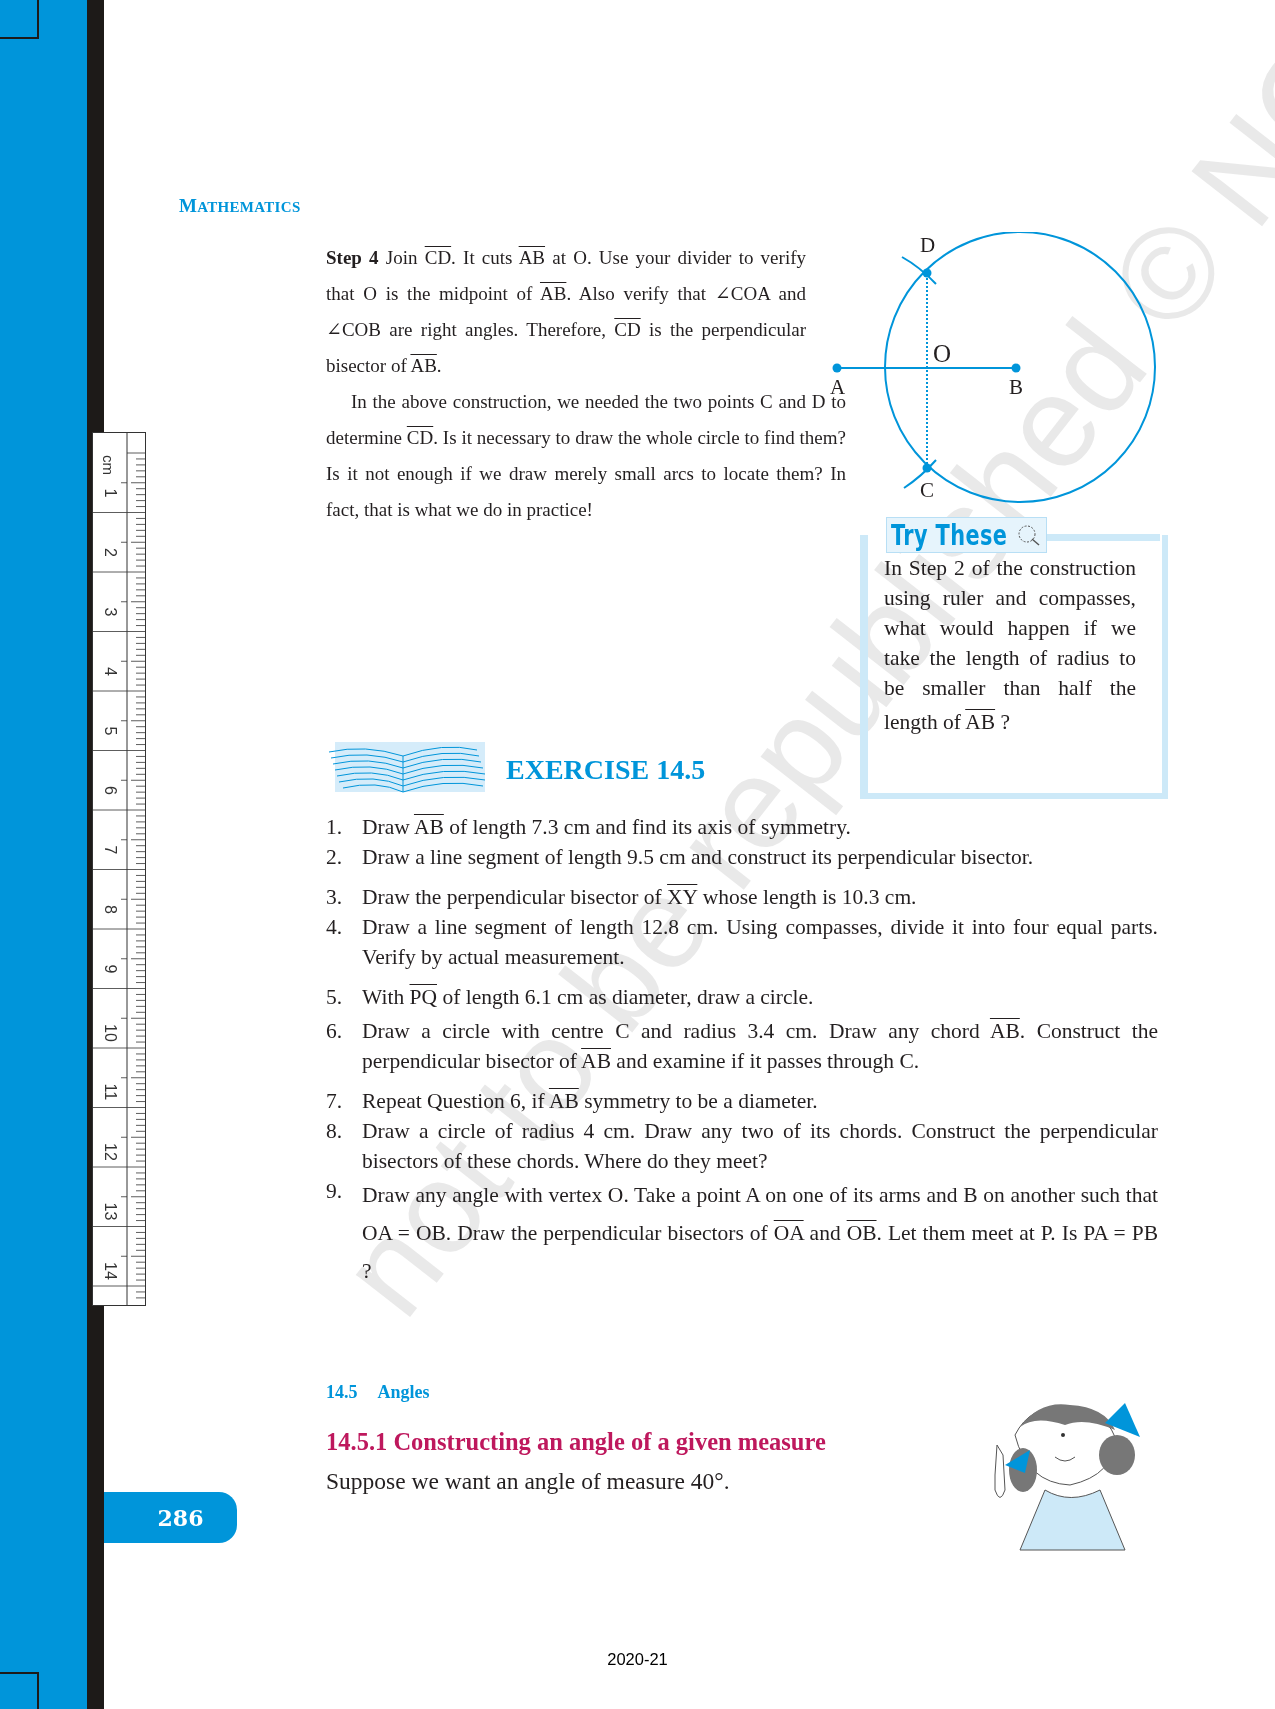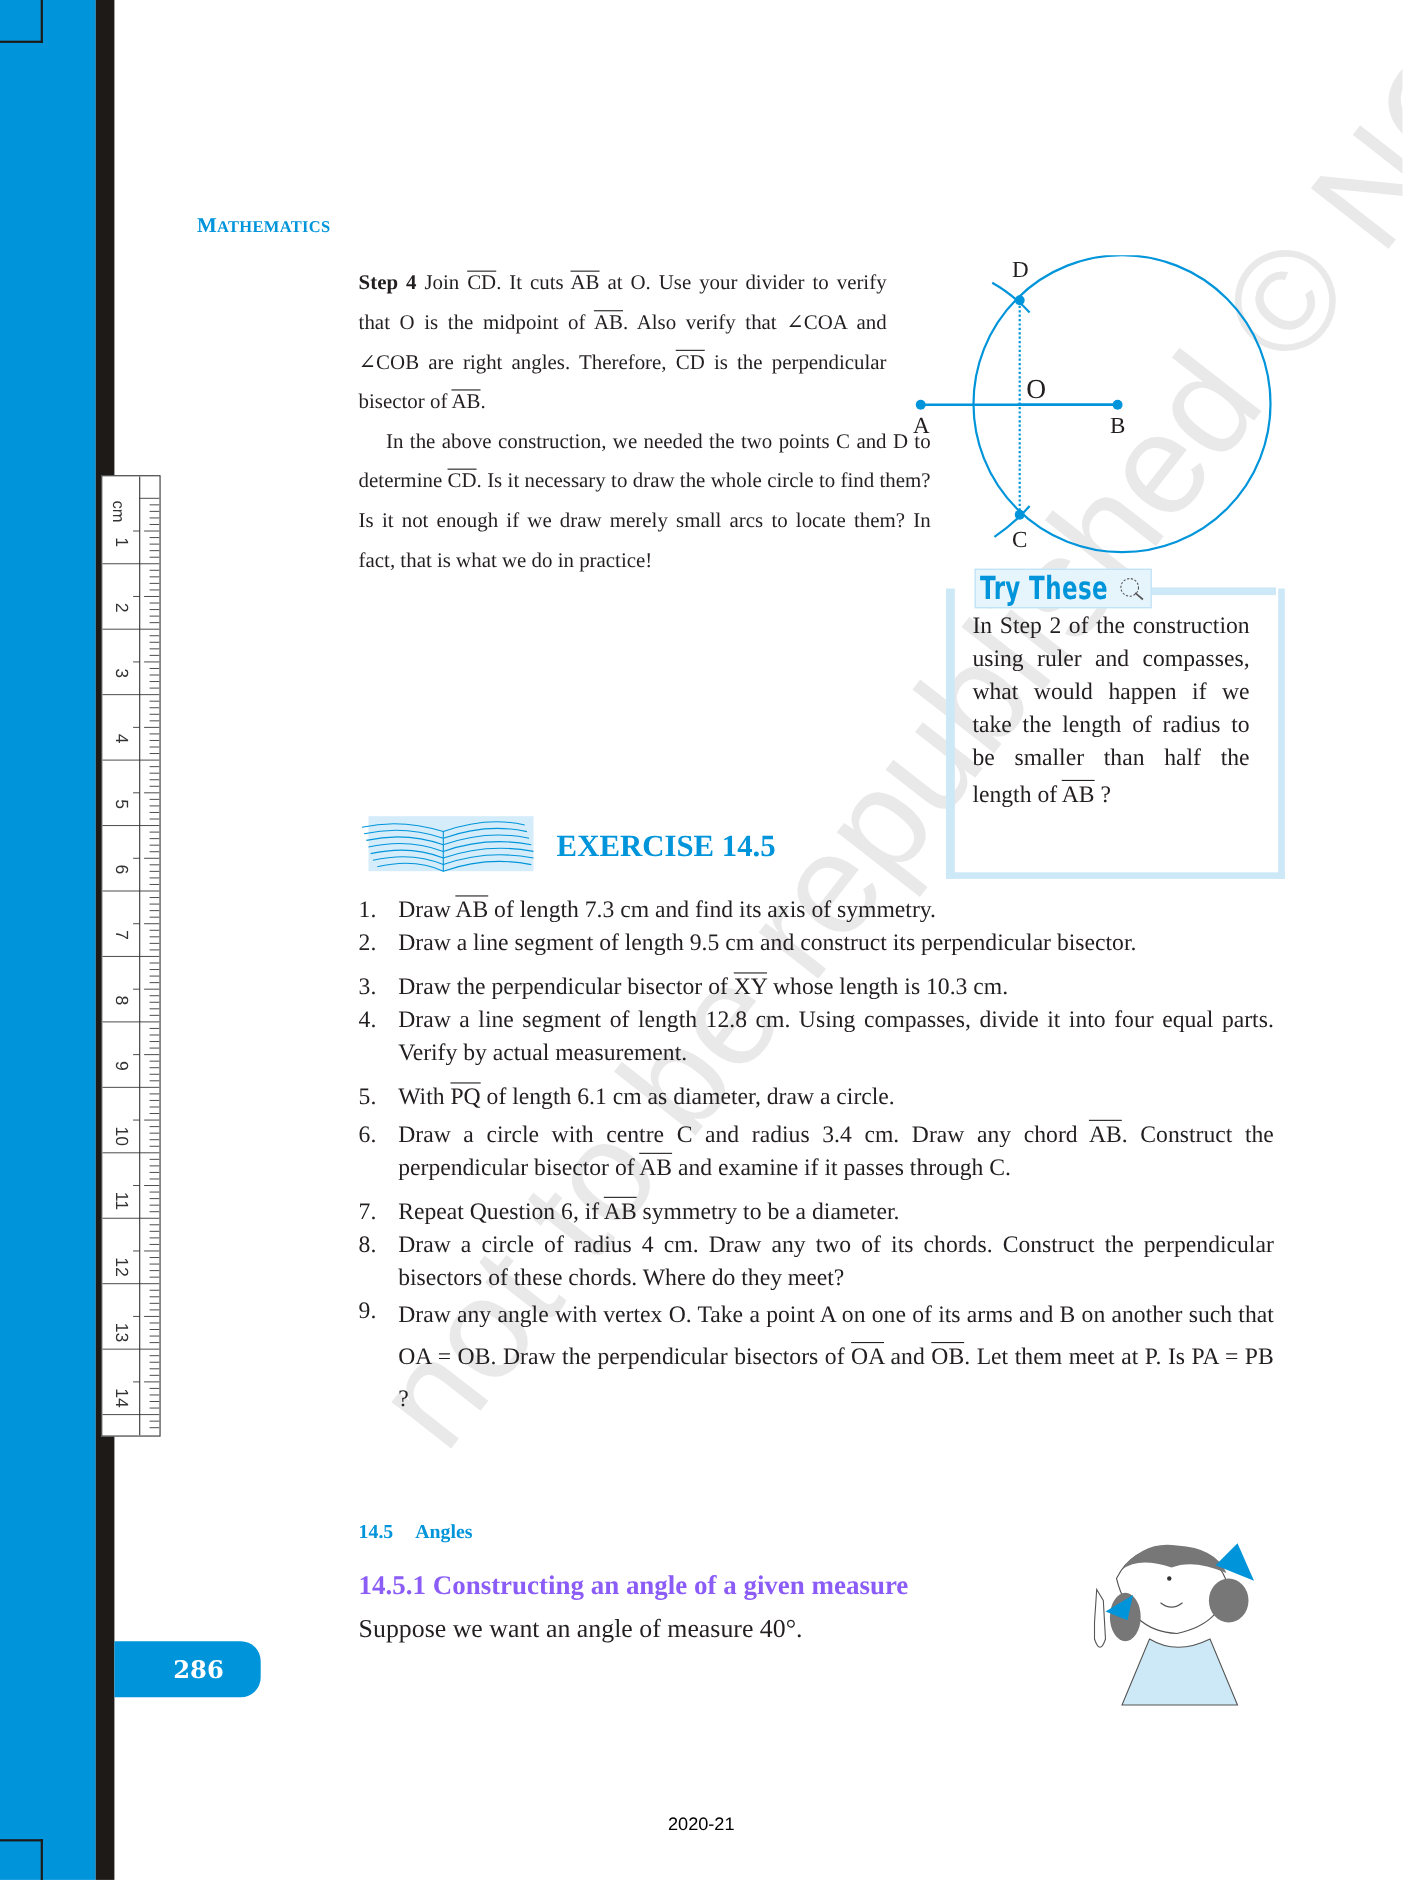--- a/index.html
+++ b/index.html
@@ -39,21 +39,21 @@
   #exercise-title { left:506px; top:754px; font-size:28px; font-weight:bold; color:#0095da; }
 
   #exercise-list { left:326px; top:812px; width:832px; font-size:21.5px; }
   .ex-item { display:flex; line-height:30px; margin:0; }
   .ex-num { width:36px; flex:none; }
   .ex-body { flex:1; text-align:justify; }
   .ex-sub { padding-left:36px; line-height:30px; }
 
   #section-title { left:326px; top:1382px; font-size:18px; font-weight:bold; color:#0095da; }
   #section-title .gap { display:inline-block; width:20px; }
-  #subsection-title { left:326px; top:1428px; font-size:24.5px; font-weight:bold; color:#8b5cf6; }
+  #subsection-title { left:326px; top:1428px; font-size:24.5px; font-weight:bold; color:#be185d; }
   #intro-text { left:326px; top:1468px; font-size:23.5px; }
 
   #page-tab { left:104px; top:1492px; width:133px; height:51px; background:#0095da; border-radius:0 18px 18px 0;
               color:#fff; font-family:"DejaVu Serif", serif; font-weight:bold; font-size:22px;
               display:flex; align-items:center; justify-content:center; padding-left:20px; box-sizing:border-box;text-align:center; }
   #girl { left:975px; top:1395px; width:190px; height:170px; }
   #footer-year { left:0; width:1275px; top:1650px; text-align:center; font-family:"Liberation Sans", sans-serif; font-size:16.5px; color:#000000; }
 
   #watermark { left:270px; top:690px; width:900px; height:400px; pointer-events:none; }
   #watermark span { position:absolute; left:0; top:0; font-family:"Liberation Sans", sans-serif; font-size:130px; color:rgba(120,120,120,0.16);

